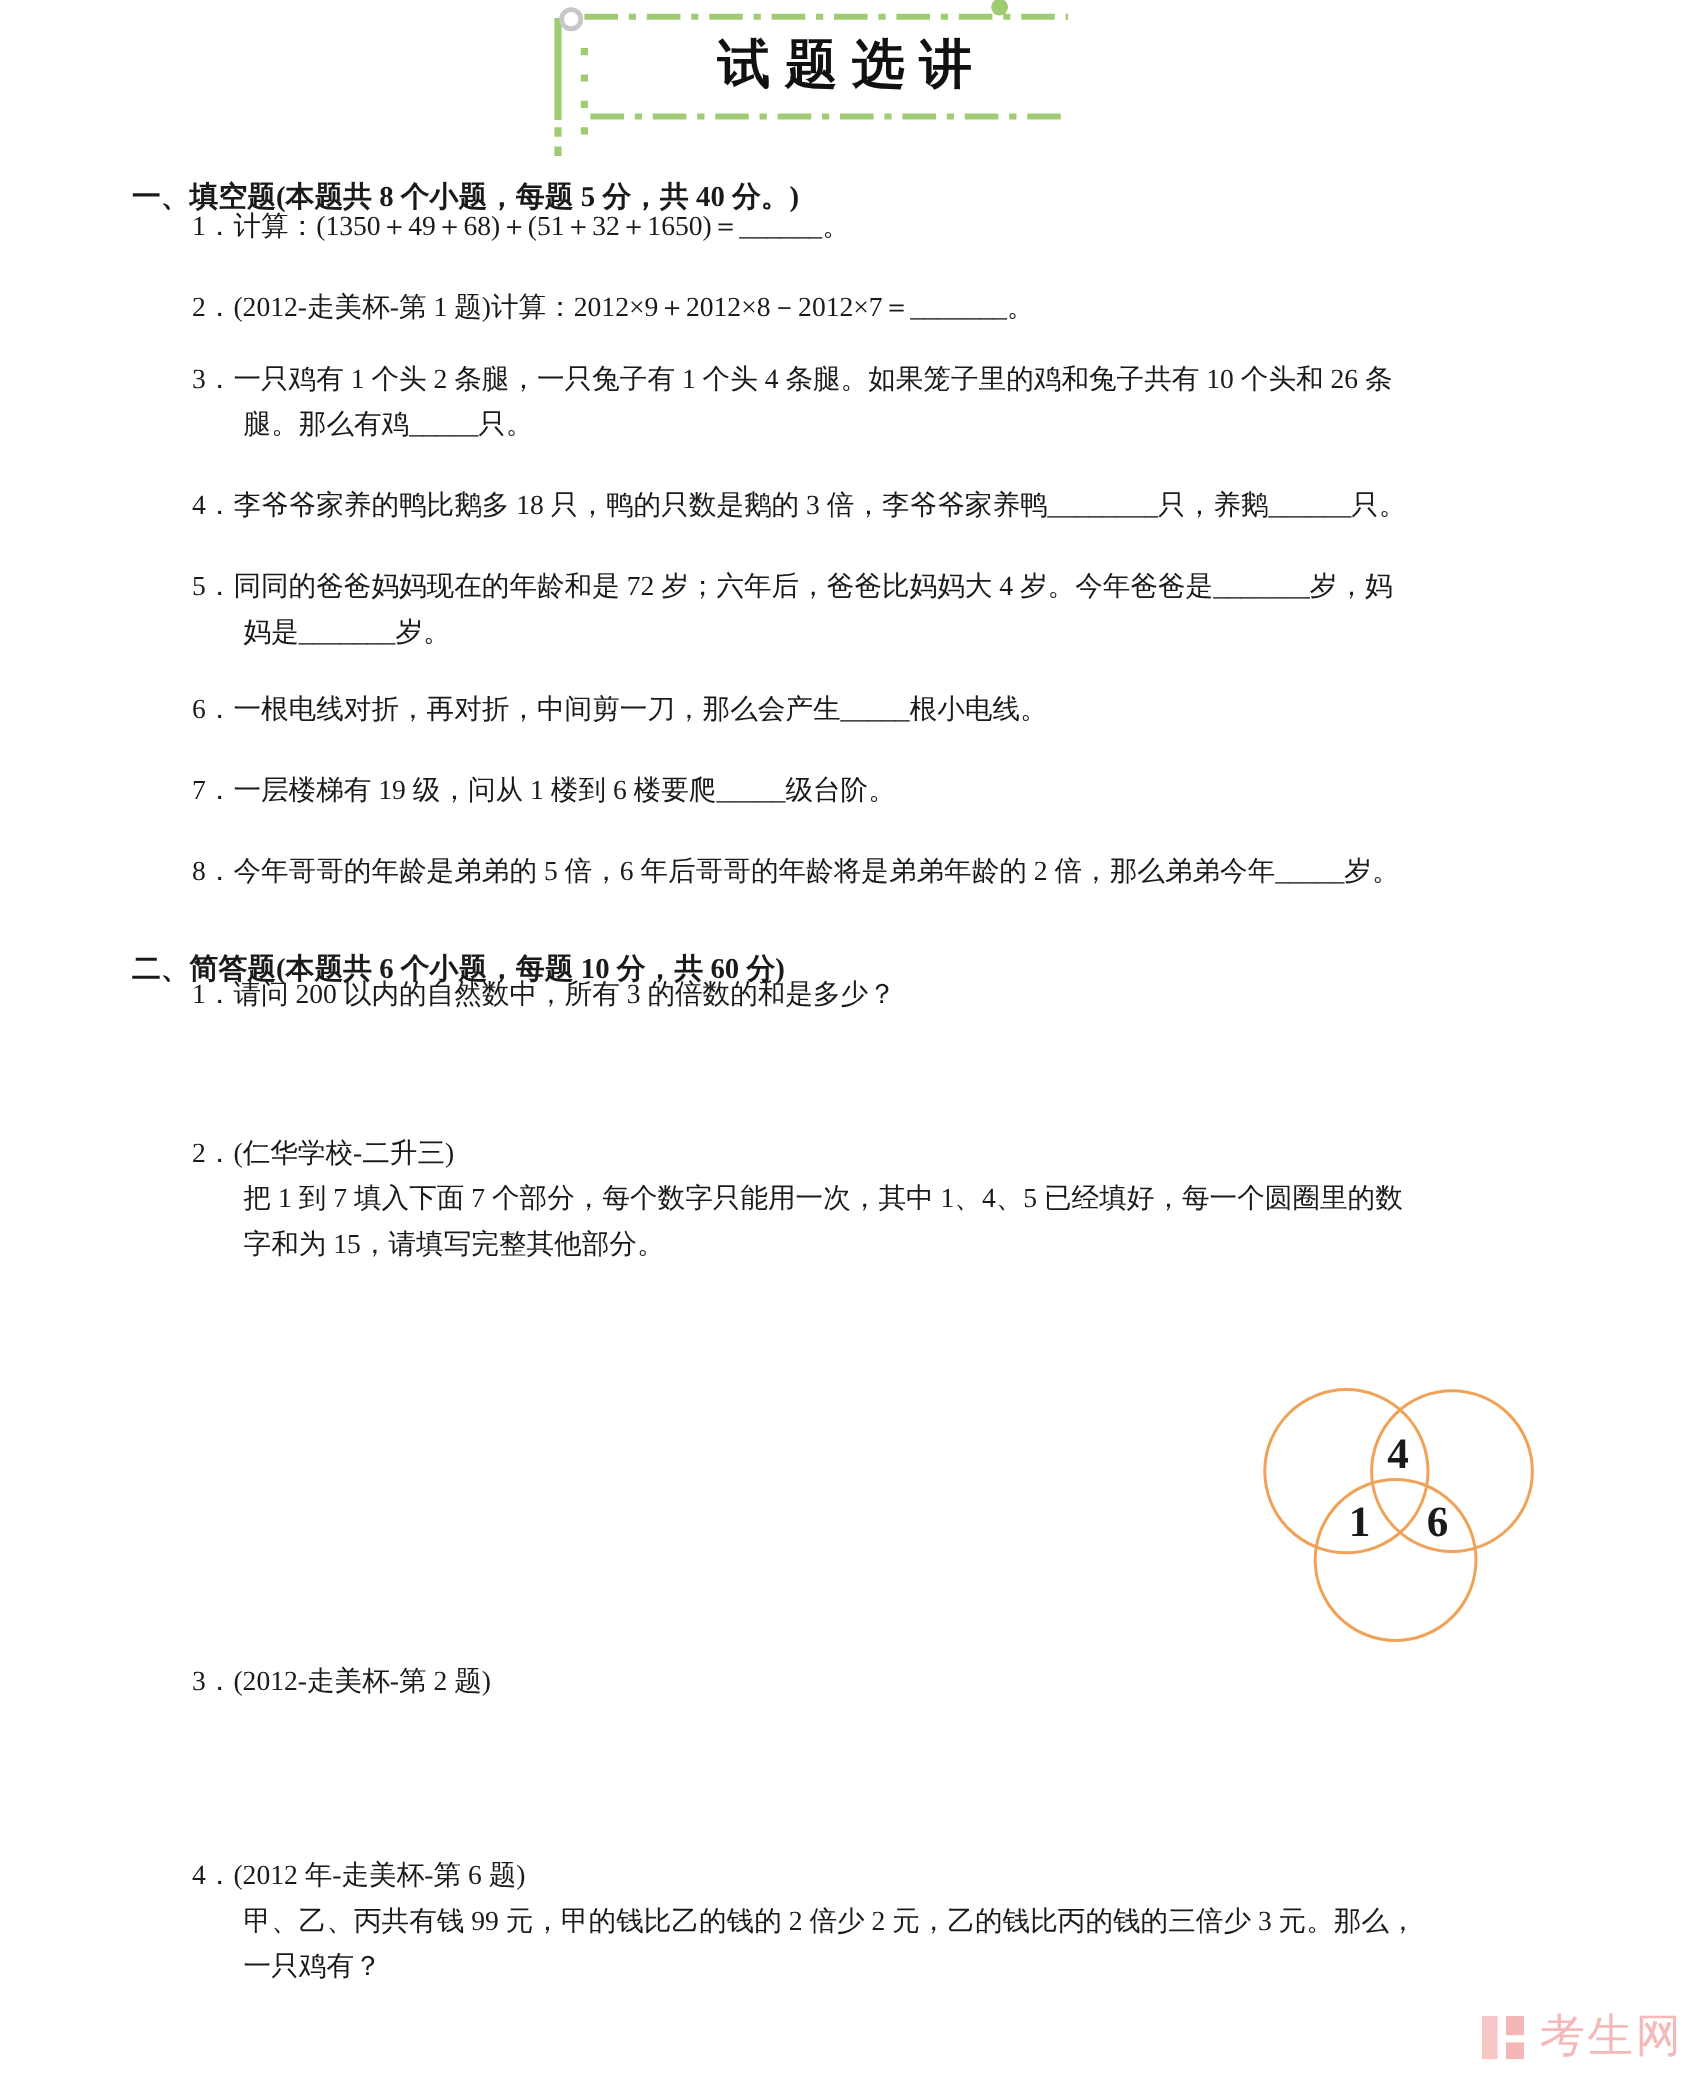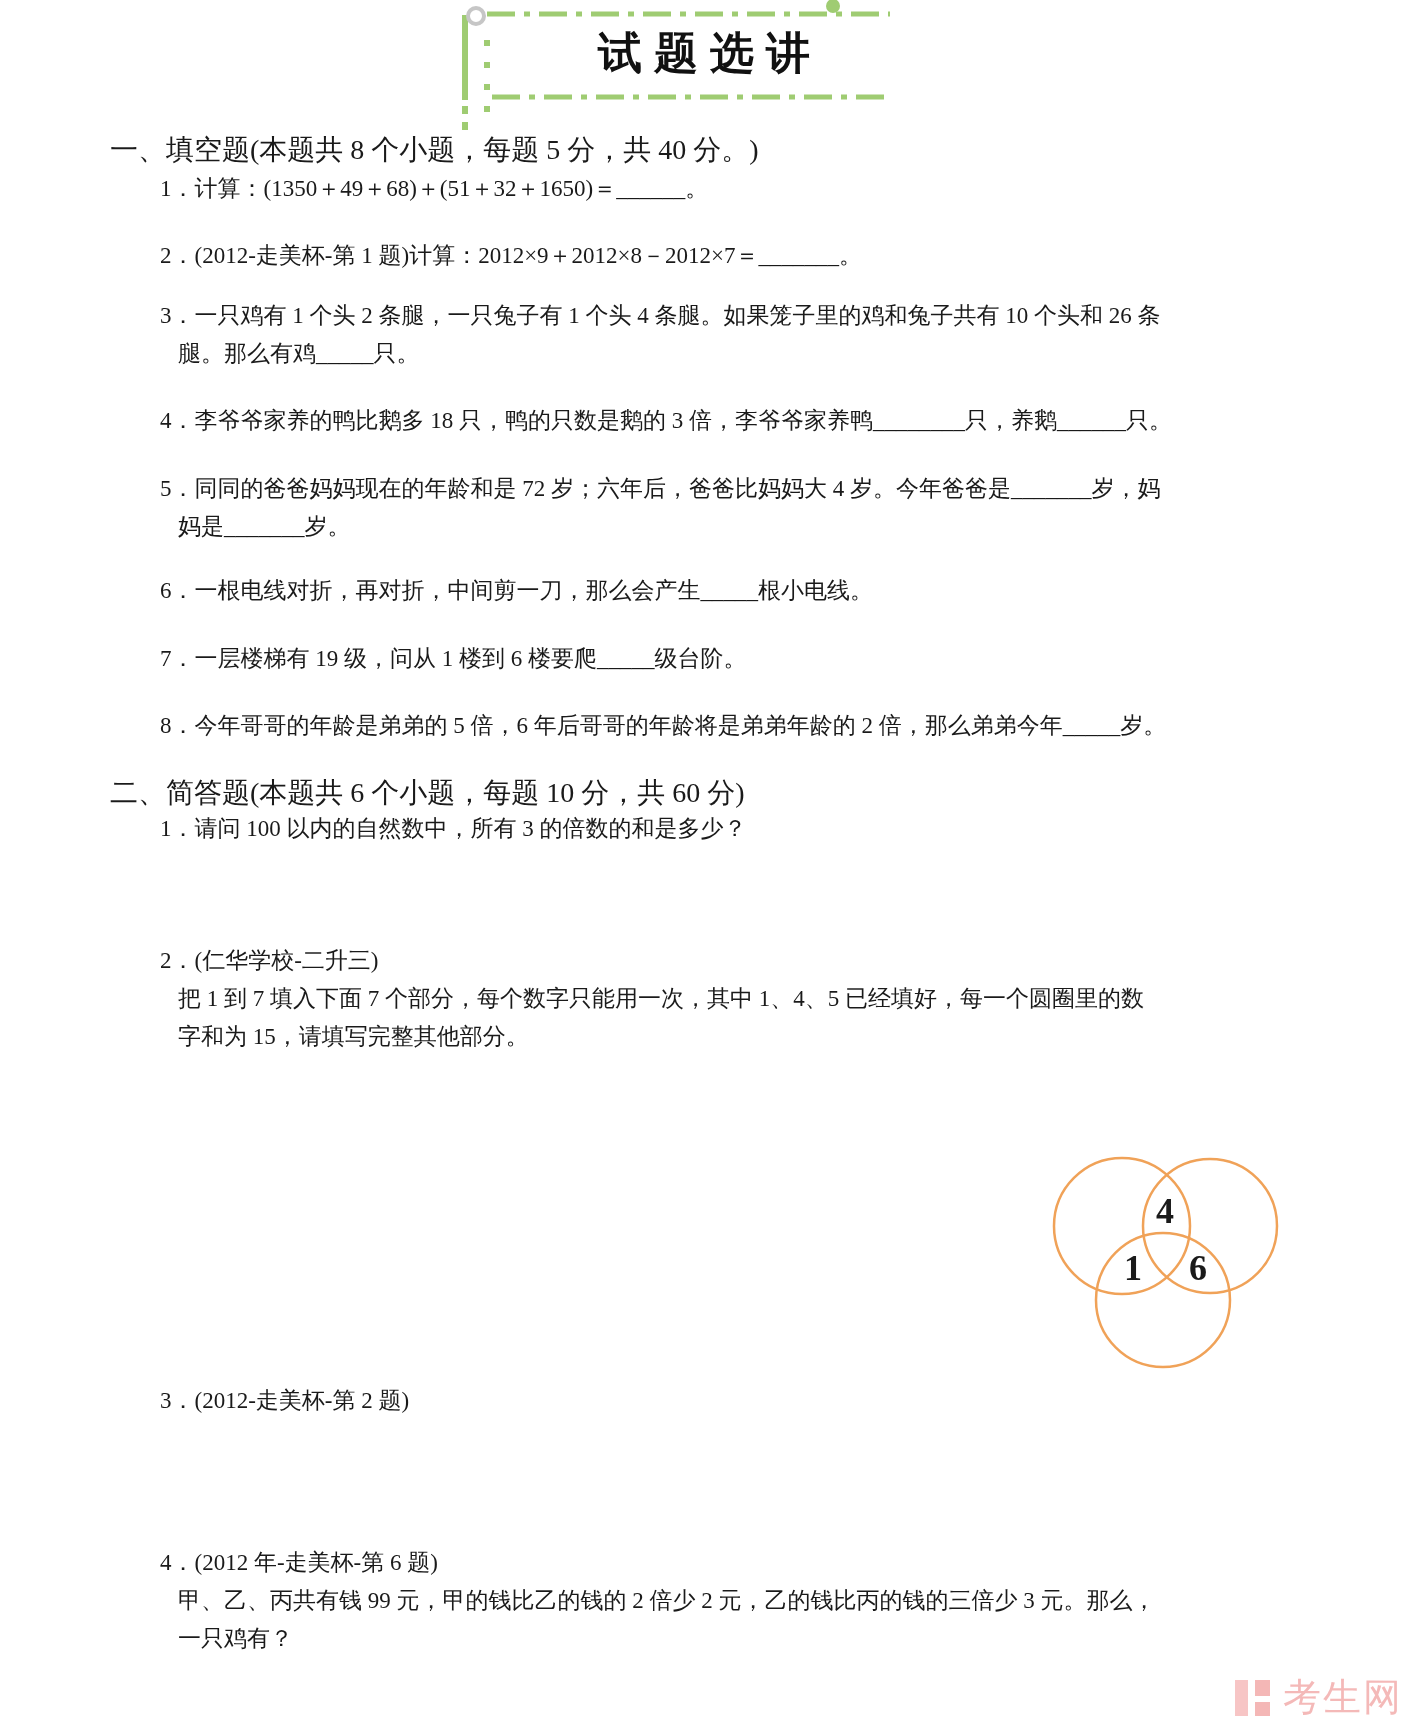--- a/index.html
+++ b/index.html
@@ -9,24 +9,24 @@
     overflow:hidden;
   }
   
   .title-deco { position:absolute; left:440px; top:0; width:450px; height:132px; }
   .title-text {
     position:absolute; left:520px; top:24px; width:380px; text-align:center;
     font-size:44px; font-weight:bold; letter-spacing:12px; color:#111;
   }
   
   .block { position:absolute; font-size:23px; line-height:38px; white-space:nowrap; }
-  .heading { left:110px; font-weight:normal; font-size:28px; }
+  .heading { left:110px; font-weight:bold; font-size:24px;margin-top:15px; }
   .q { left:160px; }
   .ln { white-space:nowrap; }
-  .ln.cont { margin-left:18px; }
+  .ln.cont { margin-left:43px; }
   .it { font-style:italic; }
   
   .venn { position:absolute; left:1020px; top:1145px; }
   .venn text {
     font-family:"Liberation Serif","DejaVu Serif",serif;
     font-size:36px; font-weight:bold; fill:#1a1a1a;
     text-anchor:middle; dominant-baseline:central;
   }
   
   .watermark {
@@ -102,21 +102,21 @@
     <div class="ln">7．一层楼梯有 19 级，问从 1 楼到 6 楼要爬_____级台阶。</div>
   </div>
 
   <div class="block q" style="top:707px">
     <div class="ln">8．今年哥哥的年龄是弟弟的 5 倍，6 年后哥哥的年龄将是弟弟年龄的 2 倍，那么弟弟今年_____岁。</div>
   </div>
 
   <div class="block heading" style="top:774px">二、简答题(本题共 6 个小题，每题 10 分，共 60 分)</div>
 
   <div class="block q" style="top:810px">
-    <div class="ln">1．请问 100 以内的自然数中，所有 3 的倍数的和是多少？</div>
+    <div class="ln">1．请问 200 以内的自然数中，所有 3 的倍数的和是多少？</div>
   </div>
 
   <div class="block q" style="top:942px">
     <div class="ln">2．(仁华学校-二升三)</div>
     <div class="ln cont">把 1 到 7 填入下面 7 个部分，每个数字只能用一次，其中 1、4、5 已经填好，每一个圆圈里的数</div>
     <div class="ln cont">字和为 15，请填写完整其他部分。</div>
   </div>
 
   <svg class="venn" width="280" height="235" viewBox="0 0 280 235" xmlns="http://www.w3.org/2000/svg">
     <circle cx="102" cy="81" r="68" fill="none" stroke="#f0a258" stroke-width="2.5"></circle>

